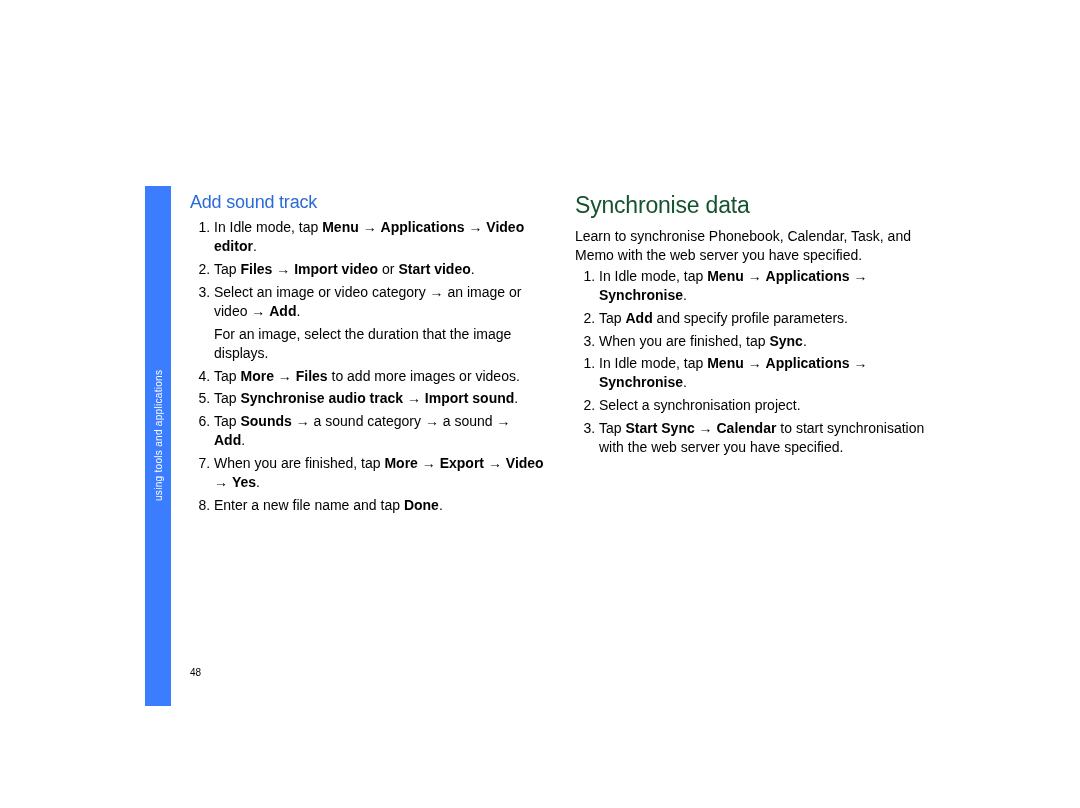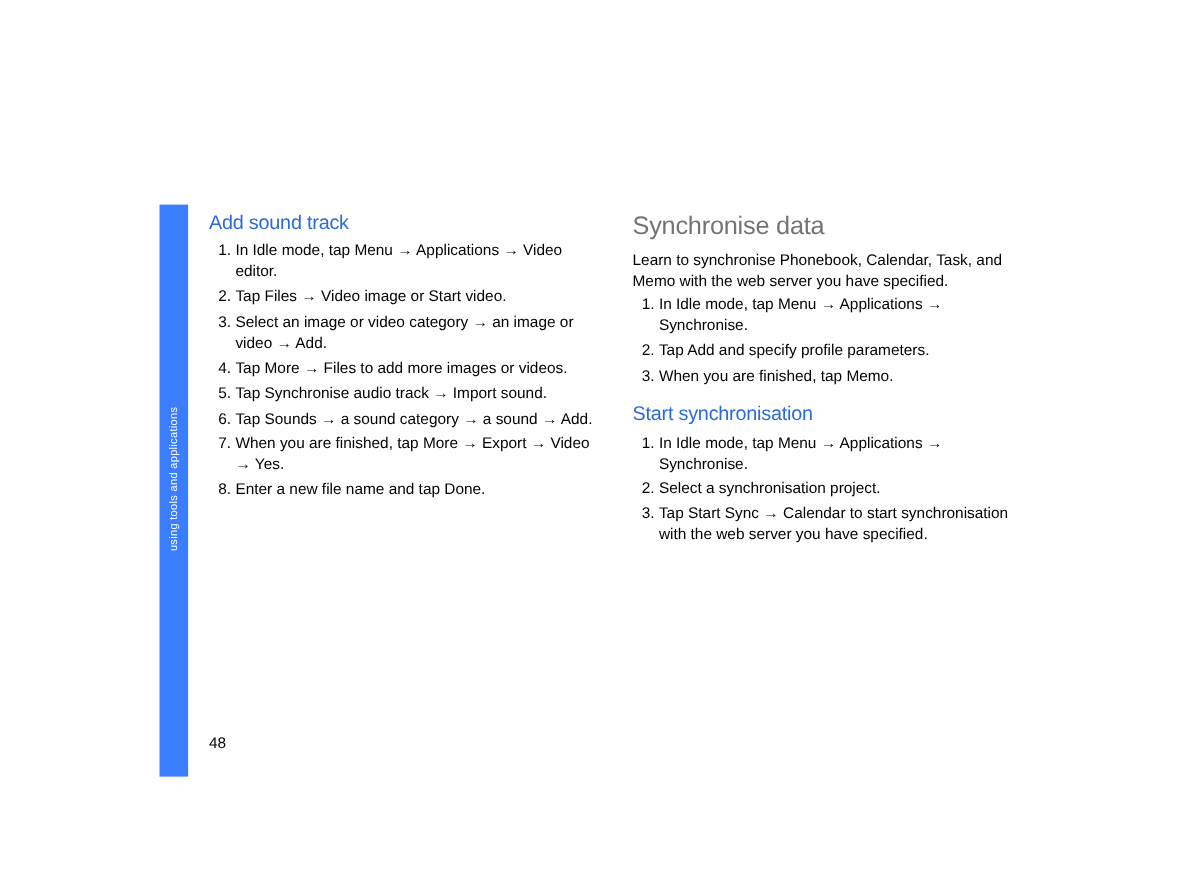--- a/index.html
+++ b/index.html
@@ -52,21 +52,21 @@
     gap: 30px;
   }
   .col {
     width: 355px;
     font-size: 14px;
     line-height: 1.35;
   }
   .h1 {
     font-size: 23px;
     font-weight: 400;
-    color: #737373;
+    color: #14532d;
     margin: 0 0 6px 0;
     letter-spacing: -0.2px;
   }
   .h2 {
     font-size: 18px;
     font-weight: 400;
     color: #2a6bd8;
     margin: 14px 0 4px 0;
     letter-spacing: -0.2px;
   }
@@ -81,60 +81,59 @@
     display: block;
     margin-top: 4px;
   }
   p.intro {
     margin: 4px 0 0 0;
   }
   .pagenum {
     position: absolute;
     left: 190px;
     top: 647px;
-    font-size: 14px;
+    font-size: 10px;
     color: #000;
   }
-  b { font-weight: 400; }
+  b { font-weight: 700; }
 </style>
 </head>
 <body>
 
 <div class="page">
 
   <div class="bluebar"></div>
   <div class="sidelabel">using tools and applications</div>
 
   <div class="columns">
 
     <div class="col">
       <div class="h2" style="margin-top:0">Add sound track</div>
       <ol>
           <li>In Idle mode, tap <b>Menu</b> → <b>Applications</b> → <b>Video editor</b>.</li>
-          <li>Tap <b>Files</b> → <b>Video image</b> or <b>Start video</b>.</li>
-          <li>Select an image or video category → an image or video → <b>Add</b>.</li>
+          <li>Tap <b>Files</b> → <b>Import video</b> or <b>Start video</b>.</li>
+          <li>Select an image or video category → an image or video → <b>Add</b>.<span class="cont">For an image, select the duration that the image displays.</span></li>
           <li>Tap <b>More</b> → <b>Files</b> to add more images or videos.</li>
           <li>Tap <b>Synchronise audio track</b> → <b>Import sound</b>.</li>
           <li>Tap <b>Sounds</b> → a sound category → a sound → <b>Add</b>.</li>
           <li>When you are finished, tap <b>More</b> → <b>Export</b> → <b>Video</b> → <b>Yes</b>.</li>
           <li>Enter a new file name and tap <b>Done</b>.</li>
         </ol>
     </div>
 
     <div class="col">
       <div class="h1">Synchronise data</div>
       <p class="intro">Learn to synchronise Phonebook, Calendar, Task, and Memo with the web server you have specified.</p>
 
       <ol>
           <li>In Idle mode, tap <b>Menu</b> → <b>Applications</b> → <b>Synchronise</b>.</li>
           <li>Tap <b>Add</b> and specify profile parameters.</li>
-          <li>When you are finished, tap <b>Memo</b>.</li>
+          <li>When you are finished, tap <b>Sync</b>.</li>
         </ol>
 
-      <div class="h2">Start synchronisation</div>
       <ol>
           <li>In Idle mode, tap <b>Menu</b> → <b>Applications</b> → <b>Synchronise</b>.</li>
           <li>Select a synchronisation project.</li>
           <li>Tap <b>Start Sync</b> → <b>Calendar</b> to start synchronisation with the web server you have specified.</li>
         </ol>
     </div>
 
   </div>
 
   <div class="pagenum">48</div>

